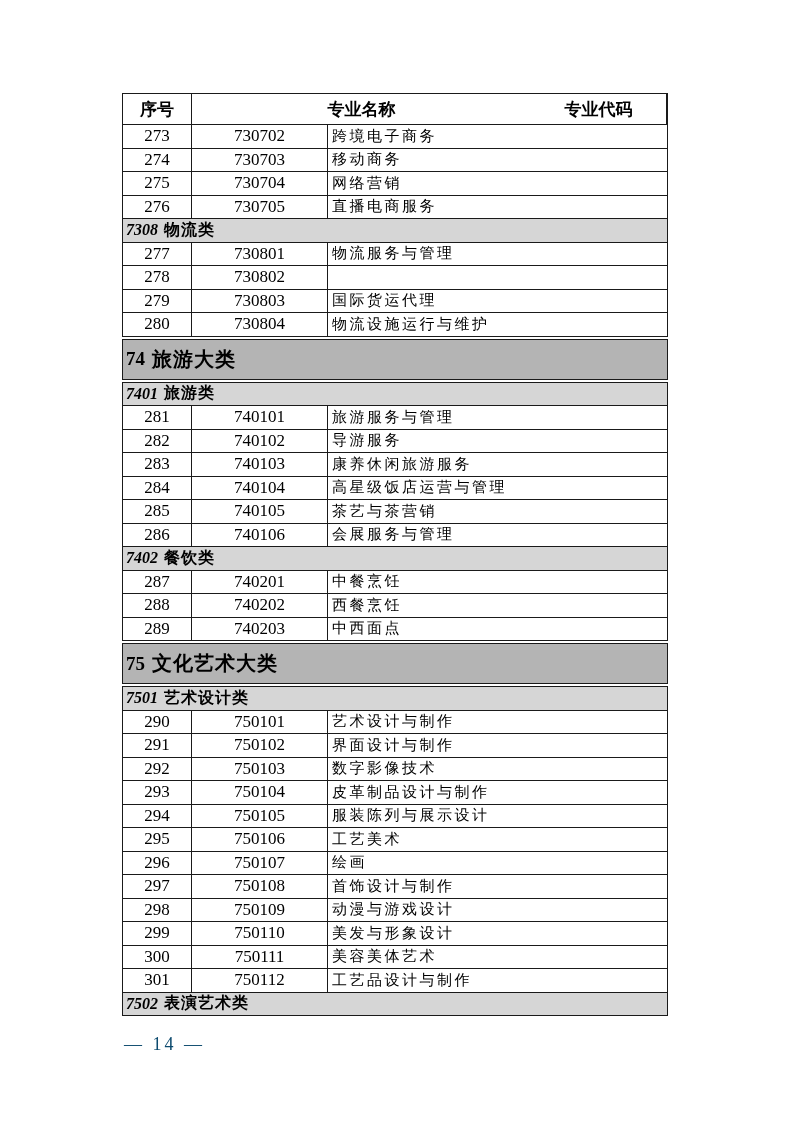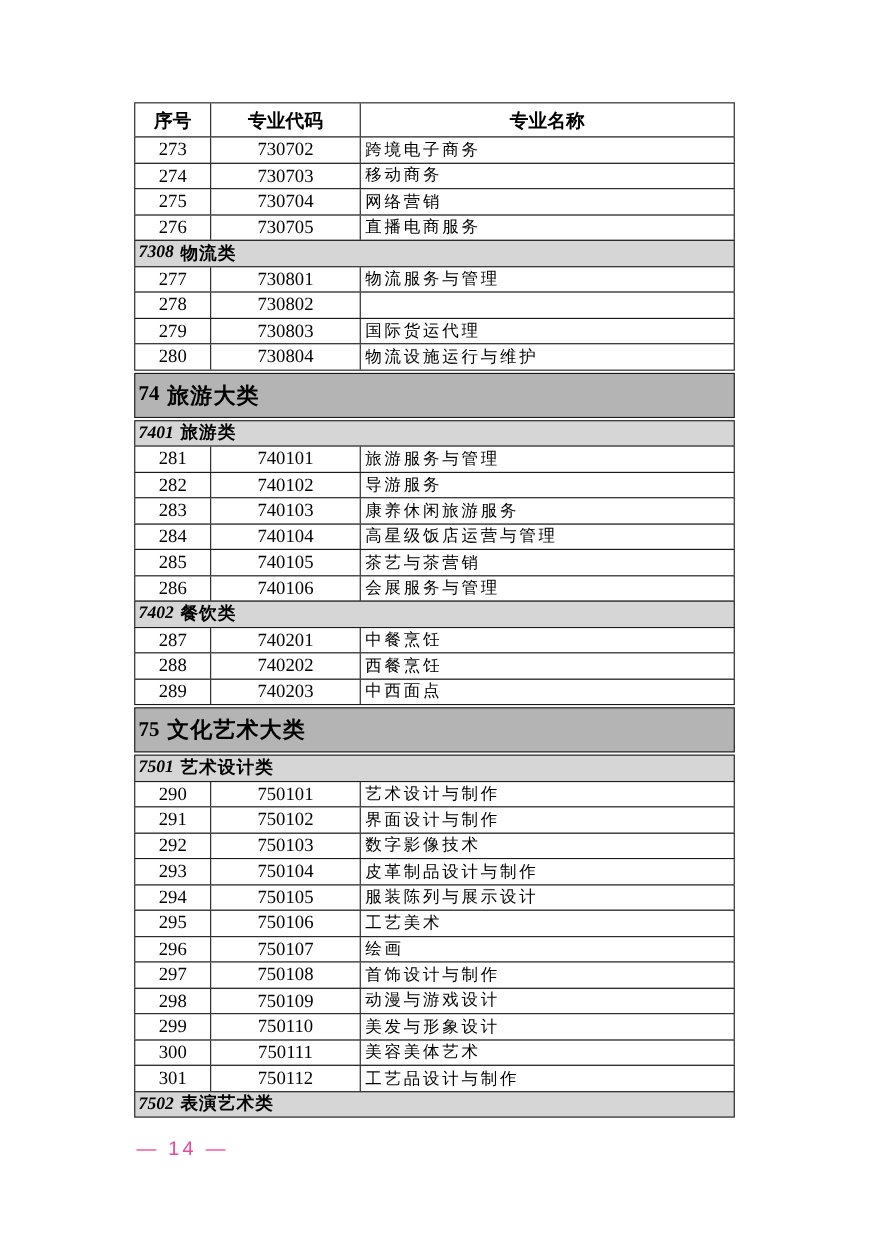--- a/index.html
+++ b/index.html
@@ -94,36 +94,36 @@
   .major-row .sec-name {
     font-family: "Liberation Sans", sans-serif;
     font-weight: bold;
     font-size: 20px;
     letter-spacing: 1px;
   }
   .page-footer {
     position: absolute;
     left: 124px;
     top: 1034px;
-    font-family: Liberation Sans, sans-serif;
+    font-family: Liberation Serif, serif;
     font-size: 18px;
     letter-spacing: 3px;
-    color: #ec4899;
+    color: #0c4a6e;
   }
 </style>
 </head>
 <body>
 
 <div class="page">
 
   <div class="spec-table">
     <div class="row header-row">
       <div class="cell c-no">序号</div>
+      <div class="cell c-name" style="justify-content:center; padding-left:0;">专业名称</div>
       <div class="cell c-code">专业代码</div>
-      <div class="cell c-name" style="justify-content:center; padding-left:0;">专业名称</div>
     </div>
     <div>
         <div class="row data-row">
           <div class="cell c-no">273</div>
           <div class="cell c-code">730702</div>
           <div class="cell c-name">跨境电子商务</div>
         </div>
         <div class="row data-row">
           <div class="cell c-no">274</div>
           <div class="cell c-code">730703</div>

